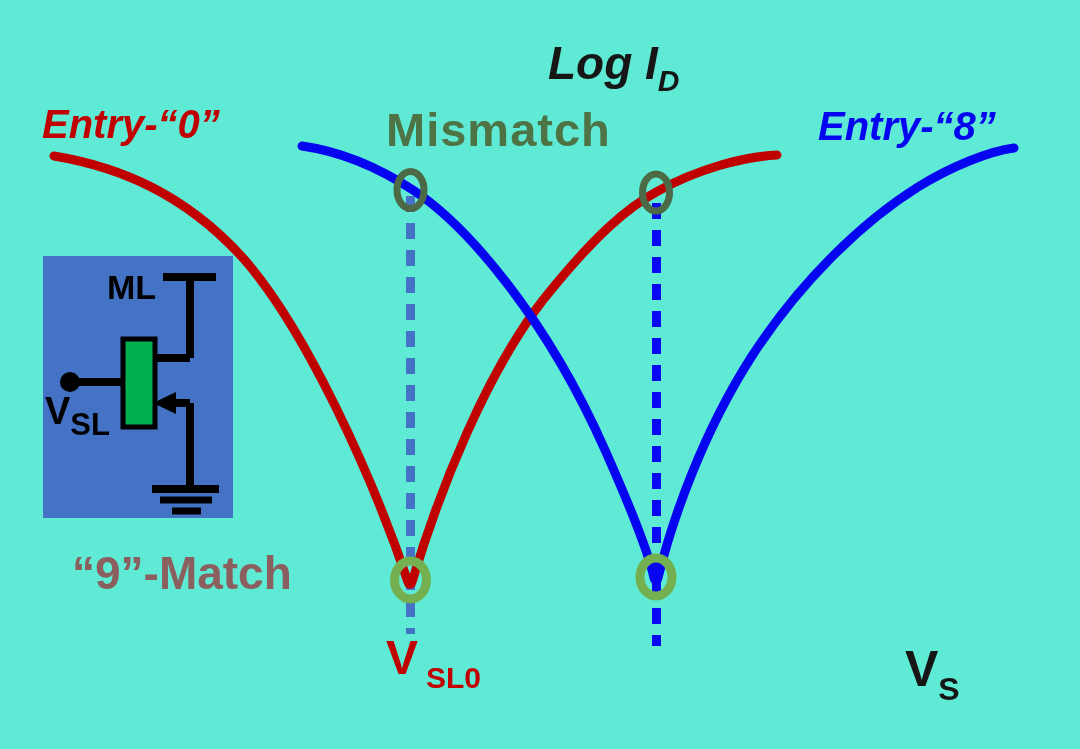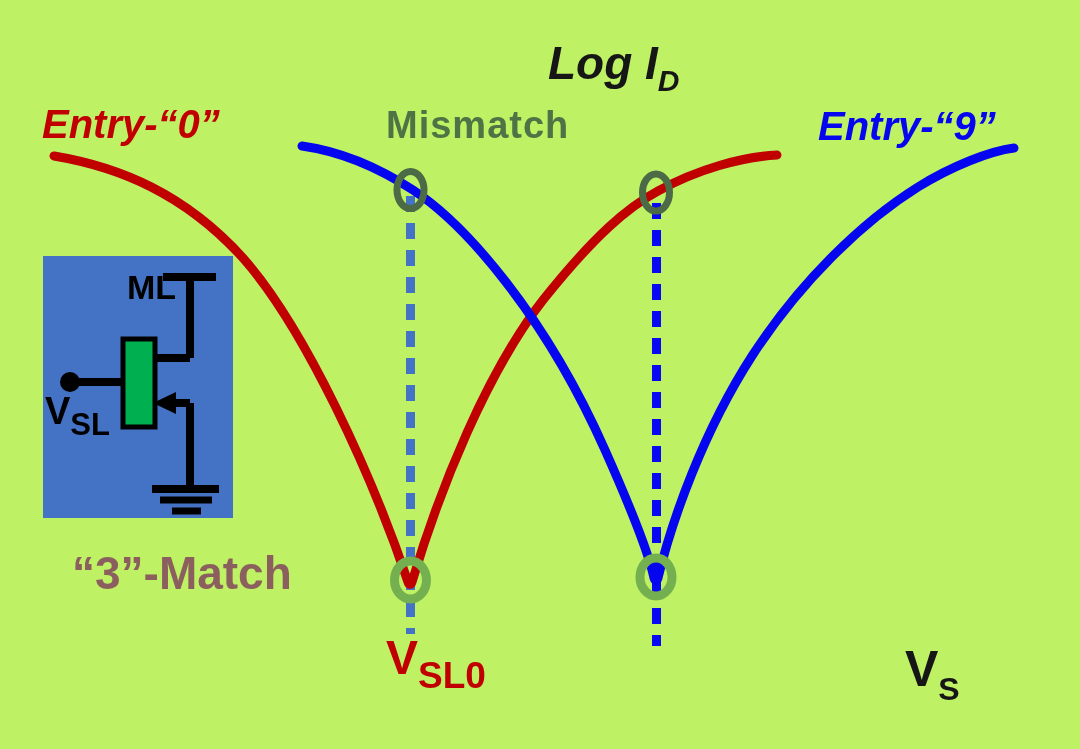--- a/index.html
+++ b/index.html
@@ -1,34 +1,34 @@
 <!DOCTYPE html>
 <html><head>
 <meta charset="utf-8">
 <style>
   html,body{margin:0;padding:0;background:#000;}
   .stage{
-    position:relative;width:1080px;height:749px;background:#bef264;
+    position:relative;width:1080px;height:749px;background:#5eead4;
     overflow:hidden;font-family:"Liberation Sans", sans-serif;
   }
   .stage svg{position:absolute;left:0;top:0;}
   .lbl{position:absolute;white-space:nowrap;line-height:1;}
   .lbl-entry0{left:42px;top:104px;font-size:40px;font-weight:bold;font-style:italic;color:#C00000;}
   .lbl-entry1{left:818px;top:106px;font-size:40px;font-weight:bold;font-style:italic;color:#0505F0;}
-  .lbl-mismatch{left:386px;top:106px;font-size:38px;font-weight:bold;color:#4E7345;letter-spacing:1px;}
+  .lbl-mismatch{left:386px;top:106px;font-size:47px;font-weight:bold;color:#4E7345;letter-spacing:1px;}
   .lbl-logi{left:548px;top:40px;font-size:46px;font-weight:bold;font-style:italic;color:#161616;}
   .lbl-logi .sub{font-size:30px;vertical-align:-12px;}
   .lbl-match0{left:72px;top:550px;font-size:46px;font-weight:bold;color:#8C5F5F;}
   .lbl-match1{left:688px;top:550px;font-size:46px;font-weight:bold;color:#8C5F5F;}
   .lbl-vsl0{left:386px;top:634px;font-size:48px;font-weight:bold;color:#C00000;}
   .lbl-vsl1{left:628px;top:634px;font-size:48px;font-weight:bold;color:#0505F0;}
-  .lbl-vsl0 .sub,.lbl-vsl1 .sub{font-size:37px;vertical-align:-14px;letter-spacing:0px;}
+  .lbl-vsl0 .sub,.lbl-vsl1 .sub{font-size:30px;vertical-align:-14px;letter-spacing:0px;margin-left:8px;}
   .lbl-vs{left:905px;top:644px;font-size:50px;font-weight:600;color:#161616;}
   .lbl-vs .sub{font-size:32px;vertical-align:-14px;}
-  .lbl-ml{left:107px;top:270px;font-size:34px;font-weight:bold;color:#000;margin-left:20px;}
+  .lbl-ml{left:107px;top:270px;font-size:34px;font-weight:bold;color:#000;}
   .lbl-insetvsl{left:45px;top:392px;font-size:38px;font-weight:bold;color:#000;}
   .lbl-insetvsl .sub{font-size:31px;vertical-align:-11px;}
 </style>
 </head>
 <body>
 
 <div class="stage">
 
   <svg width="1080" height="749" viewBox="0 0 1080 749">
 
@@ -78,23 +78,23 @@
       <line x1="172" y1="511" x2="201" y2="511" stroke="#000" stroke-width="7"></line>
     </g>
   </svg>
 
   <div class="lbl lbl-logi"><span>Log I</span><span class="sub">D</span></div>
 
   <div class="lbl lbl-entry0">Entry-“0”</div>
 
   <div class="lbl lbl-mismatch">Mismatch</div>
 
-  <div class="lbl lbl-entry1">Entry-“9”</div>
+  <div class="lbl lbl-entry1">Entry-“8”</div>
 
-  <div class="lbl lbl-match0">“3”-Match</div>
+  <div class="lbl lbl-match0">“9”-Match</div>
 
 
   <div class="lbl lbl-vsl0"><span>V</span><span class="sub">SL0</span></div>
 
 
   <div class="lbl lbl-vs"><span>V</span><span class="sub">S</span></div>
 
   <div class="lbl lbl-ml">ML</div>
 
   <div class="lbl lbl-insetvsl"><span>V</span><span class="sub">SL</span></div>

